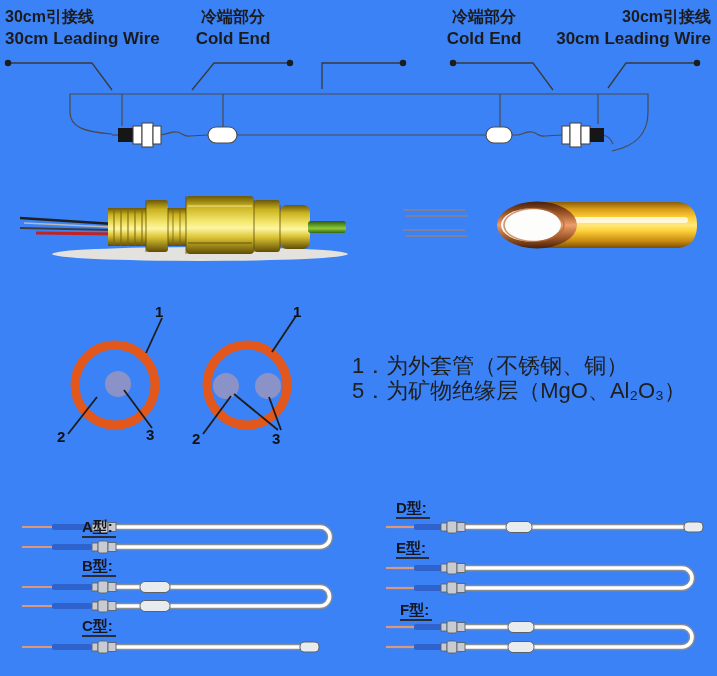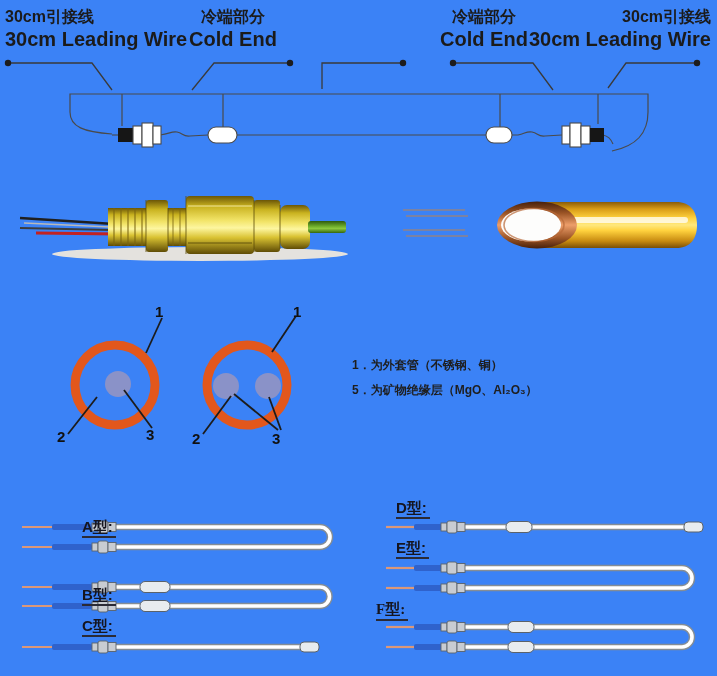--- a/index.html
+++ b/index.html
@@ -3,34 +3,34 @@
 <meta charset="utf-8">
 <style>
   html,body{margin:0;padding:0;background:#fff;}
   .canvas{
     position:relative;width:717px;height:676px;background:#3b82f6;
     font-family:"Liberation Sans","DejaVu Sans",sans-serif;overflow:hidden;
   }
   svg{position:absolute;left:0;top:0;}
   .tlabel{position:absolute;top:6px;font-weight:bold;color:#1b1b1b;white-space:nowrap;line-height:22px;}
   .tlabel .zh{font-size:16px;}
-  .tlabel .en{font-size:20px;}
+  .tlabel .en{font-size:17px;}
   #tl1{left:5px;text-align:left;}
   #tl2{left:233px;transform:translateX(-50%);text-align:center;}
   #tl3{left:348px;transform:translateX(-50%);text-align:center;}
   #tl4{left:484px;transform:translateX(-50%);text-align:center;}
   #tl5{right:6px;text-align:right;}
   .callout{position:absolute;font-weight:bold;font-size:15px;color:#111;}
   #c1L{left:155px;top:303px;} #c2L{left:57px;top:428px;} #c3L{left:146px;top:426px;}
   #c1R{left:293px;top:303px;} #c2R{left:192px;top:430px;} #c3R{left:272px;top:430px;}
-  .notes{position:absolute;left:352px;top:353px;font-size:12px;font-weight:bold;color:#1e1e1e;line-height:25px;white-space:nowrap;}
+  .notes{position:absolute;left:352px;top:353px;font-size:22px;font-weight:normal;color:#1e1e1e;line-height:25px;white-space:nowrap;}
   .typelabel{position:absolute;font-weight:bold;font-size:15px;color:#15151f;
     border-bottom:2px solid #2a2a35;padding:0 3px 1px 0;line-height:17px;}
-  #tA{left:82px;top:496px;margin-top:22px;} #tB{left:82px;top:557px;margin-top:29px;} #tC{left:82px;top:617px;}
-  #tD{left:396px;top:499px;} #tE{left:396px;top:539px;} #tF{left:376px;top:601px;font-family:Liberation Serif, serif;}
+  #tA{left:82px;top:496px;margin-top:22px;} #tB{left:82px;top:557px;} #tC{left:82px;top:617px;}
+  #tD{left:396px;top:499px;} #tE{left:396px;top:539px;} #tF{left:400px;top:601px;}
 </style>
 </head>
 <body>
 
 <div class="canvas">
 
 <svg width="717" height="676" viewBox="0 0 717 676">
   <defs>
     <linearGradient id="brass" x1="0" y1="0" x2="0" y2="1">
       <stop offset="0" stop-color="#6b5607"></stop>

